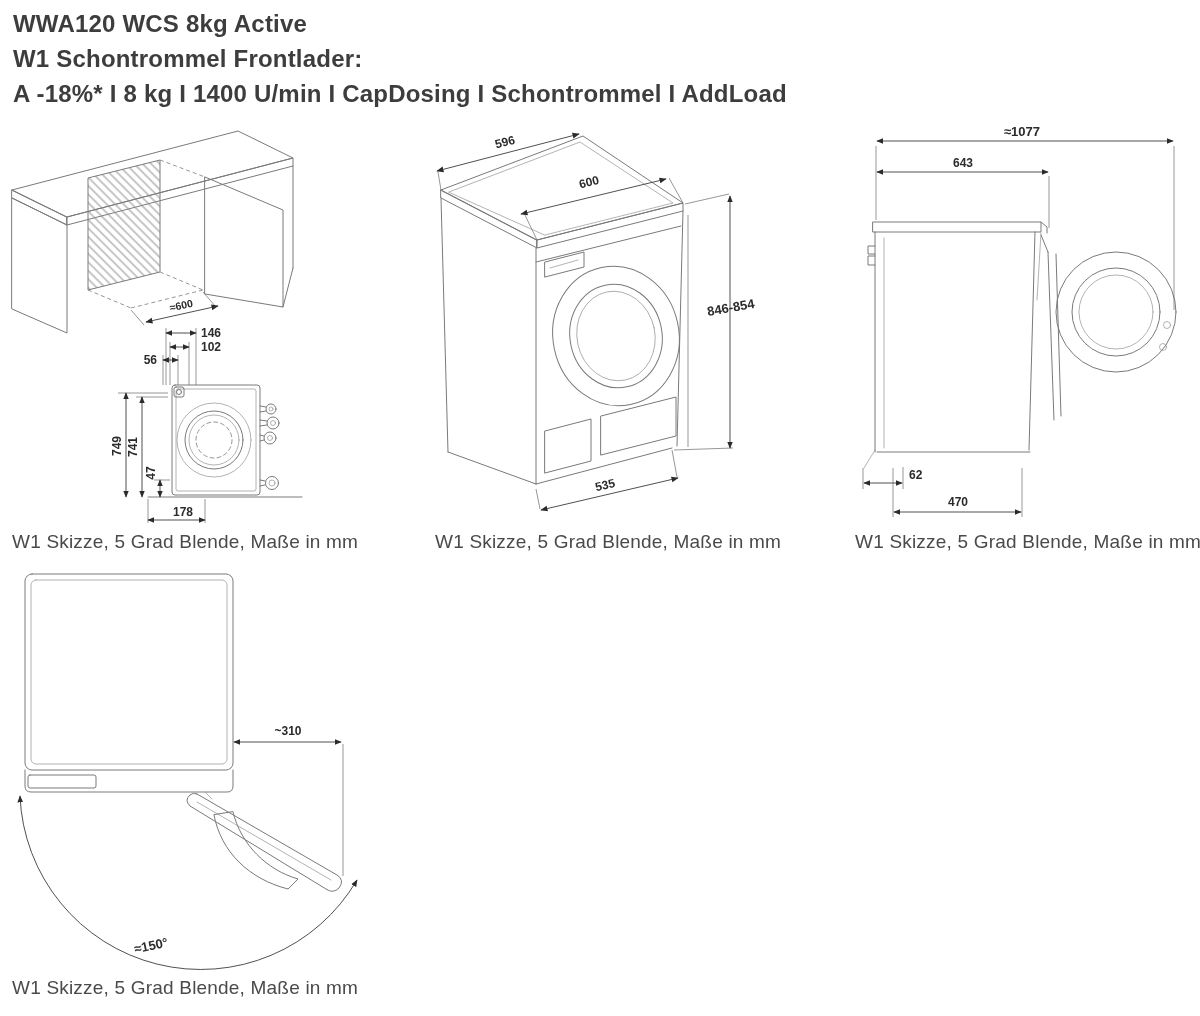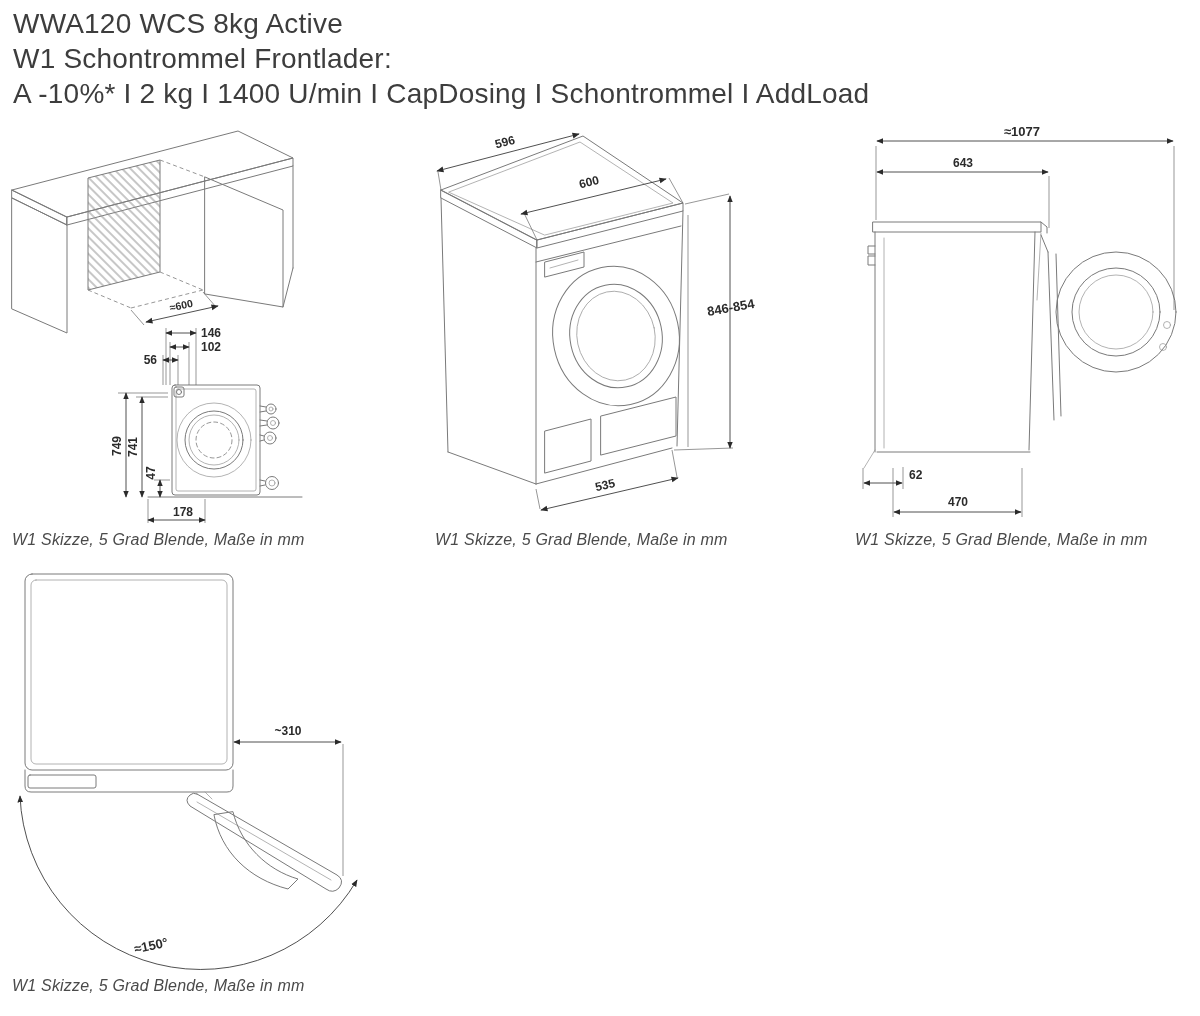--- a/index.html
+++ b/index.html
@@ -1,41 +1,41 @@
 <!DOCTYPE html>
 <html><head>
 <meta charset="utf-8">
 <style>
   html,body{margin:0;padding:0;background:#ffffff;}
   .page{position:relative;width:1200px;height:1016px;background:#ffffff;overflow:hidden;
         font-family:"Liberation Sans",sans-serif;}
   .header{position:absolute;left:13px;top:6px;color:#3d3d3d;}
-  .header div{font-size:28px;line-height:35px;font-weight:400;letter-spacing:.2px;white-space:nowrap;}
-  .caption{position:absolute;font-size:16px;color:#4a4a4a;letter-spacing:.2px;white-space:nowrap;font-style:italic;}
+  .header div{font-size:24px;line-height:35px;font-weight:700;letter-spacing:.2px;white-space:nowrap;}
+  .caption{position:absolute;font-size:19px;color:#4a4a4a;letter-spacing:.2px;white-space:nowrap;}
   svg{position:absolute;overflow:visible;}
   .ln{fill:none;stroke:#7a7a7a;stroke-width:1;stroke-linejoin:round;stroke-linecap:round;}
   .ln polygon,.ln rect,.ln path,.ln line,.ln circle,.ln ellipse{fill:none;}
   .lnt{stroke:#9a9a9a;stroke-width:.75;fill:none;}
   .dsh{stroke:#8a8a8a;stroke-width:.9;fill:none;stroke-dasharray:4 3;}
   .dim{stroke:#3c3c3c;stroke-width:.9;fill:none;}
   .ext{stroke:#6a6a6a;stroke-width:.7;fill:none;}
   .blk{fill:#222222;stroke:none;}
   text.dl{fill:#2b2b2b;font-size:12px;font-weight:700;font-family:"Liberation Sans",sans-serif;}
   text.big{font-size:13px;}
   text.sm{font-size:10.5px;}
 </style>
 </head>
 <body>
 
 <div class="page">
 
   <div class="header">
     <div>WWA120 WCS 8kg Active</div>
     <div>W1 Schontrommel Frontlader:</div>
-    <div>A -10%* I 2 kg I 1400 U/min I CapDosing I Schontrommel I AddLoad</div>
+    <div>A -18%* I 8 kg I 1400 U/min I CapDosing I Schontrommel I AddLoad</div>
   </div>
 
   <svg style="left:0;top:130px" width="340" height="400" viewBox="0 130 340 400">
     <defs>
       <pattern id="hatch" width="6" height="6" patternUnits="userSpaceOnUse" patternTransform="rotate(-45)">
         <line x1="3" y1="0" x2="3" y2="6" stroke="#8f8f8f" stroke-width="1"></line>
       </pattern>
       <marker id="m1" viewBox="0 0 10 10" refX="9" refY="5" markerWidth="8" markerHeight="8" orient="auto-start-reverse">
         <path d="M0,1 L10,5 L0,9 z" fill="#2b2b2b"></path>
       </marker>

